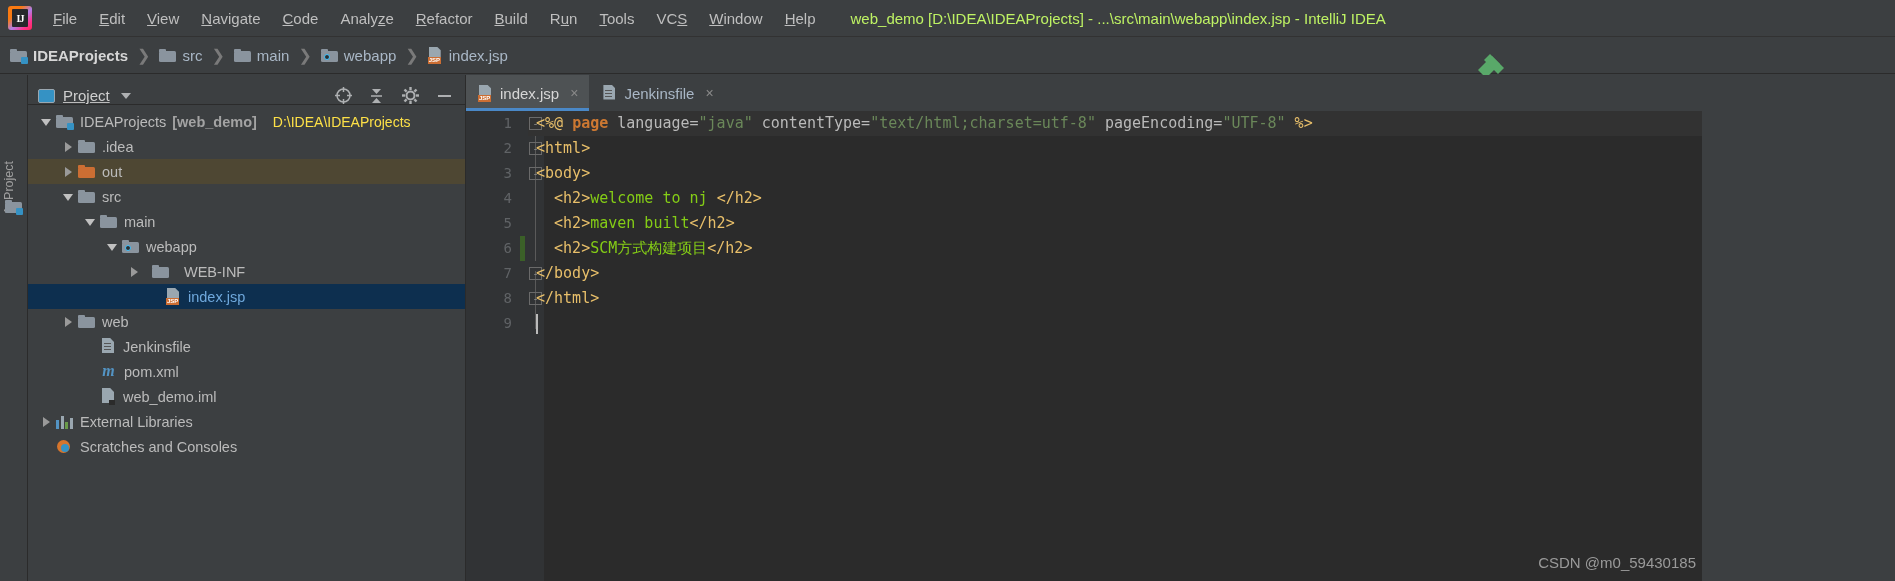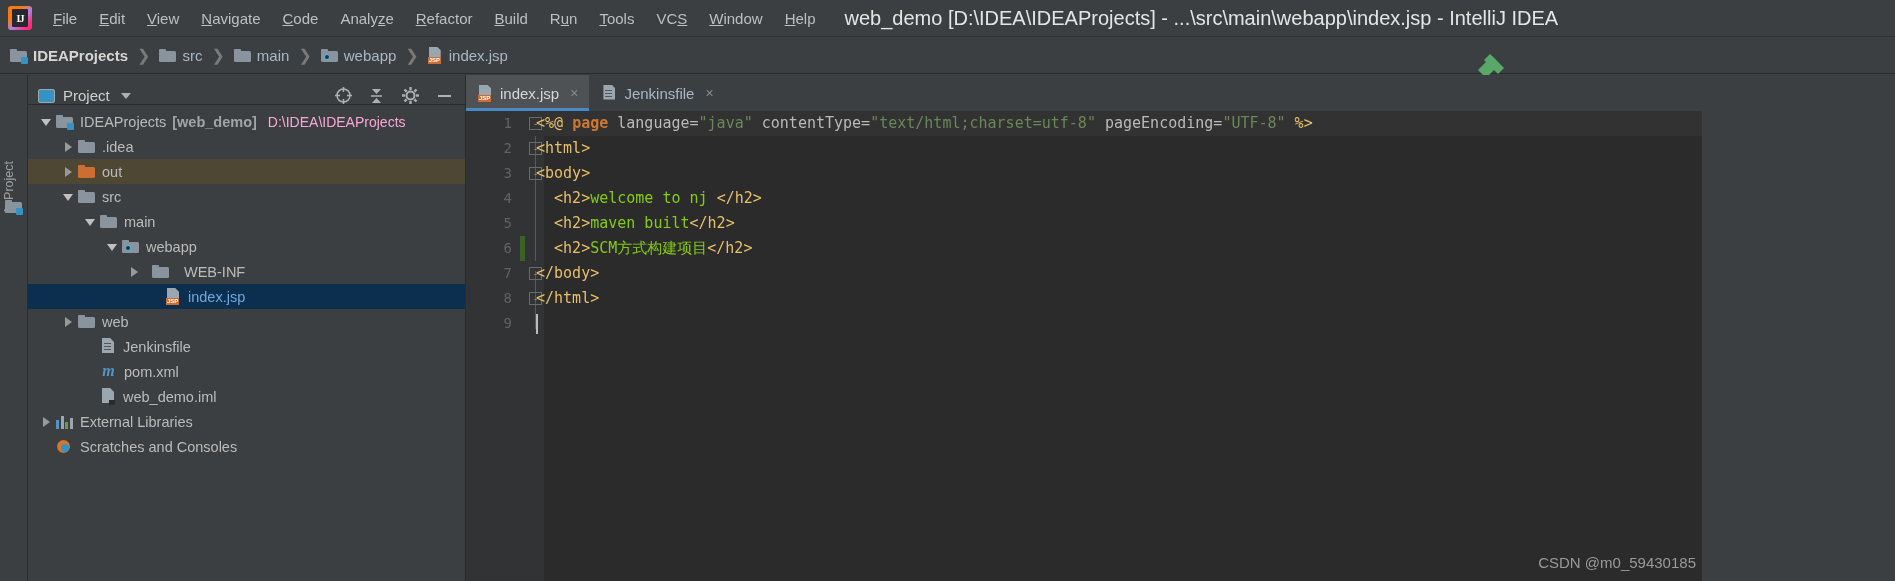--- a/index.html
+++ b/index.html
@@ -28,21 +28,21 @@
   .logo .ij{
     position:absolute; left:0; top:0; right:0; bottom:0; color:#fff;
     font-size:10px; font-weight:bold; display:flex; align-items:center; justify-content:center;
     font-family:"Liberation Serif", serif; letter-spacing:-1px;
   }
   .menu-item{
     font-size:15px; color:#bfbfbf; padding:3px 11px; white-space:nowrap; cursor:default;
   }
   .menu-item .mn{ text-decoration:underline; }
   .win-title{
-    margin-left:18px; font-size:20px; color:#e5e5e5; white-space:nowrap;
+    margin-left:24px; font-size:15px; color:#bef264; white-space:nowrap;
   }
 
   
   .navbar{
     position:absolute; left:0; top:36px; width:1895px; height:38px;
     background:#3c3f41; border-top:1px solid #323232; border-bottom:1px solid #2b2b2b;
     display:flex; align-items:center; padding-left:10px;
   }
   .crumb{ display:flex; align-items:center; font-size:15px; white-space:nowrap; }
   .crumb .lbl{ color:#a9b7c6; margin-left:6px; }
@@ -92,20 +92,21 @@
   }
 
   
   .project-panel{
     position:absolute; left:28px; top:75px; width:438px; height:506px;
     background:#3c3f41; border-right:1px solid #2b2b2b;
   }
   .proj-header{
     height:30px; display:flex; align-items:center; padding:12px 8px 0 10px;
     border-bottom:1px solid #2b2b2b;
+    text-decoration:underline;
   }
   .proj-title{ font-size:15px; color:#cfcfcf; margin-left:8px; }
   .caret-dn{
     width:0;height:0;border-left:5px solid transparent;border-right:5px solid transparent;
     border-top:6px solid #aeb0b2; margin-left:11px;
   }
   .proj-tools{ margin-left:auto; display:flex; align-items:center; gap:16px; padding-right:4px;}
 
   .tree{ padding-top:4px; font-size:14.5px; }
   .row{
@@ -119,21 +120,21 @@
   .arrow.right::after{
     content:""; position:absolute; left:3px; top:2px;
     border-left:7px solid #9a9a9a; border-top:5px solid transparent; border-bottom:5px solid transparent;
   }
   .arrow.down::after{
     content:""; position:absolute; left:1px; top:4px;
     border-top:7px solid #c0c0c0; border-left:5px solid transparent; border-right:5px solid transparent;
   }
   .rl{ color:#bbbbbb; margin-left:7px; }
   .rl.b{ font-weight:bold; color:#a3a3a3; }
-  .rl.sub{ color:#f9a8d4; margin-left:11px; font-size:14px;}
+  .rl.sub{ color:#fde047; margin-left:16px; font-size:14px;}
   .rl.blue{ color:#6fa8dc; }
   .indent-1{ padding-left:12px;} .indent-2{ padding-left:34px;}
   .indent-3{ padding-left:56px;} .indent-4{ padding-left:78px;}
   .indent-5{ padding-left:100px;gap:8px;} .indent-6{ padding-left:122px;}
 
   .ficon{ width:16px;height:17px;position:relative;flex:0 0 auto; }
   .ficon .sheet{
     position:absolute;left:2px;top:0;width:12px;height:15px;background:#9aa7b0;
     clip-path:polygon(0 0, 68% 0, 100% 26%, 100% 100%, 0 100%);
   }

